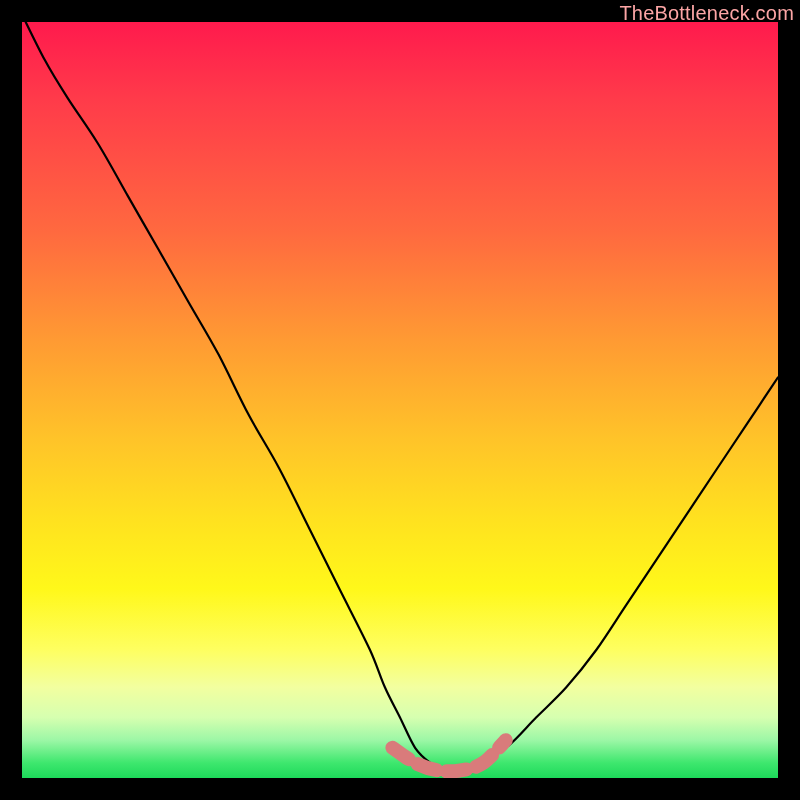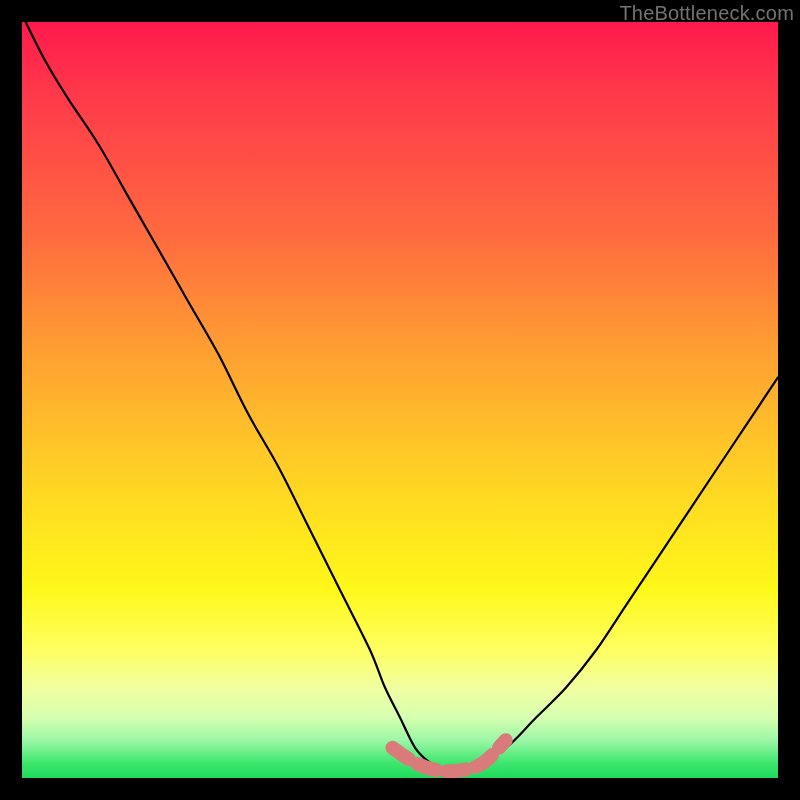--- a/index.html
+++ b/index.html
@@ -39,21 +39,21 @@
       #d6ffb0 92%,
       #9cf7a6 95%,
       #3ee76e 98%,
       #1dd95a 100%
     );
   }
   .watermark {
     position: absolute;
     top: 2px;
     right: 6px;
-    color: #737373;
+    color: #fca5a5;
     font-size: 20px;
     font-weight: 500;
     letter-spacing: 0.2px;
     user-select: none;
   }
   svg {
     position: absolute;
     left: 0;
     top: 0;
   }

